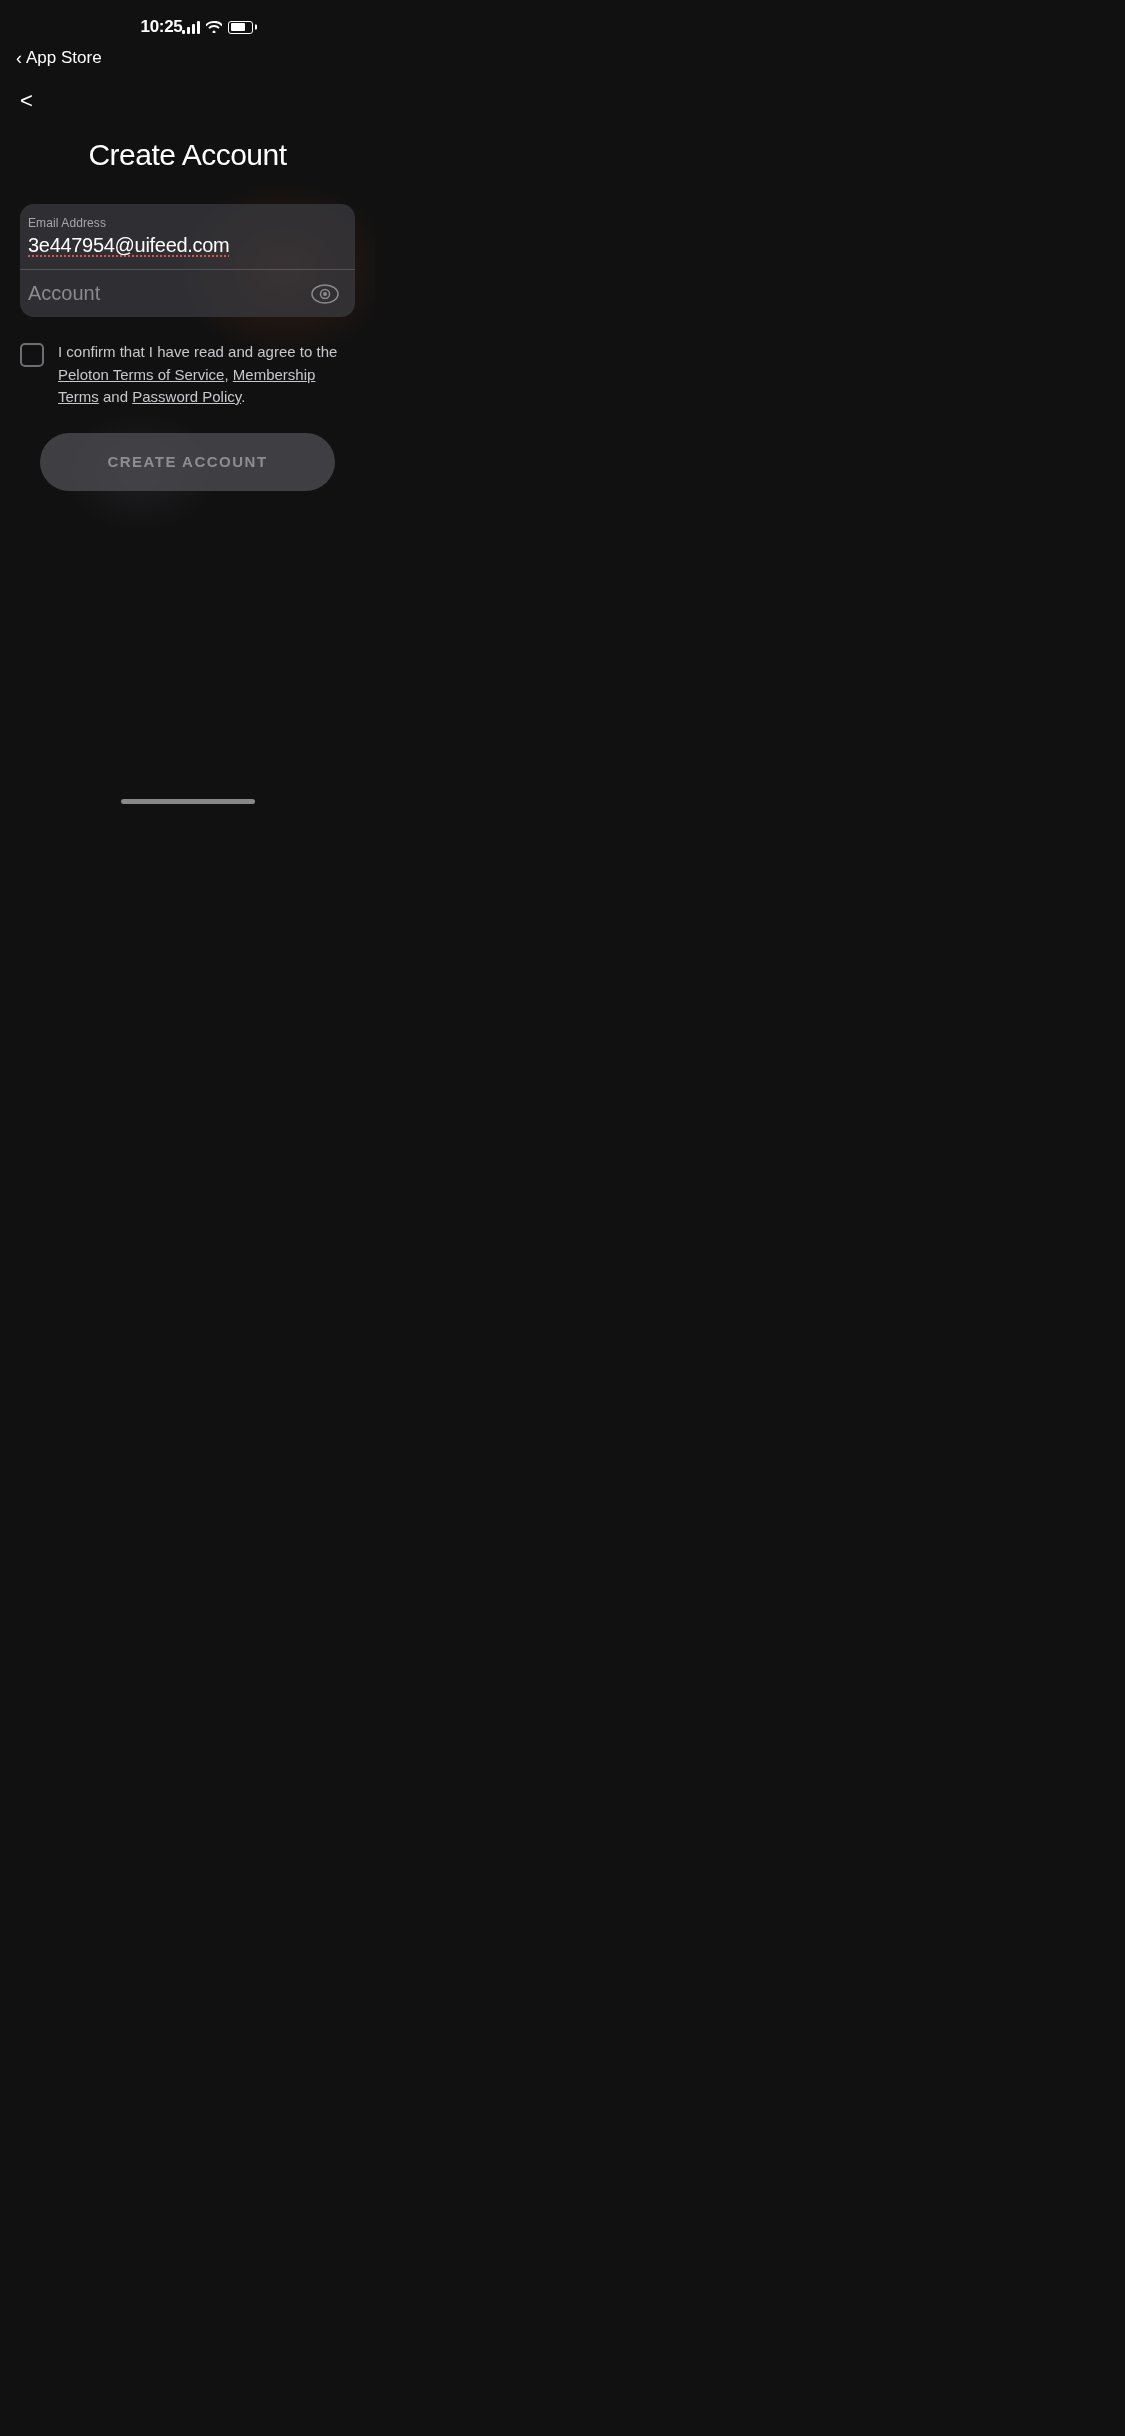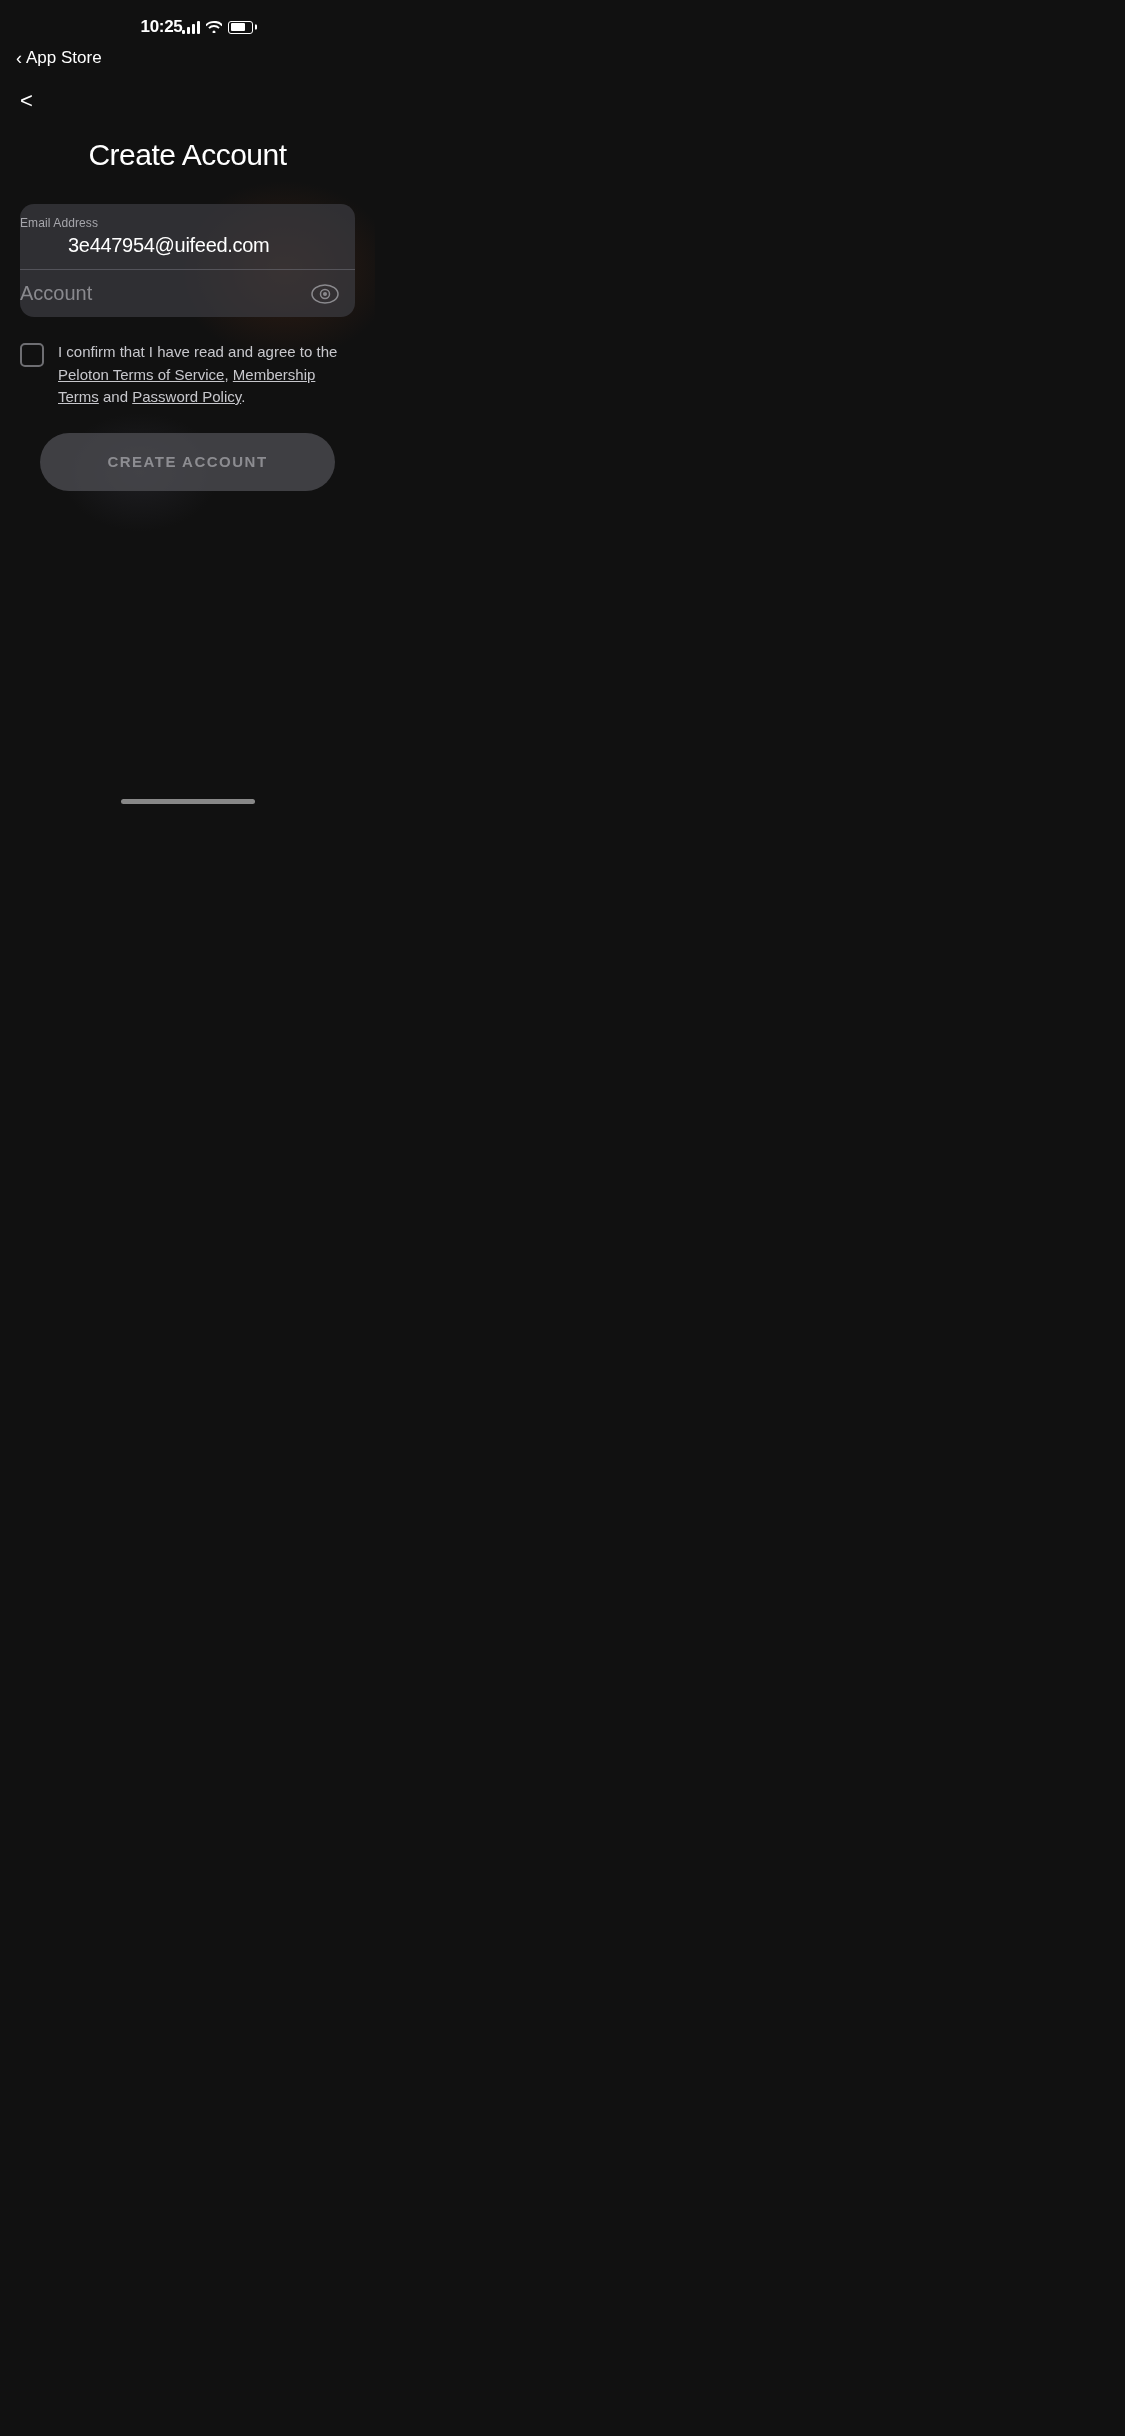--- a/index.html
+++ b/index.html
@@ -169,21 +169,21 @@
       position: relative;
       z-index: 10;
       margin: 0 20px;
       background: rgba(60, 60, 65, 0.7);
       border-radius: 14px;
       overflow: hidden;
     }
 
     .form-field {
       position: relative;
-      padding: 12px 16px 12px 0;
+      padding: 12px 16px 12px 8px;
     }
 
     .form-field:first-child {
       border-bottom: 1px solid rgba(120, 120, 130, 0.5);
     }
 
     .field-label {
       font-size: 12px;
       color: rgba(180, 180, 185, 0.9);
       font-weight: 400;
@@ -192,24 +192,24 @@
     }
 
     .field-value {
       font-size: 20px;
       color: #ffffff;
       font-weight: 400;
       letter-spacing: -0.3px;
     }
 
     .email-underline {
+      text-decoration: underline;
       text-decoration-color: #e05050;
       text-decoration-style: dotted;
       text-underline-offset: 3px;
-      margin-left: 48px;
     }
 
     .password-field-row {
       display: flex;
       justify-content: space-between;
       align-items: center;
     }
 
     .password-placeholder {
       font-size: 20px;

